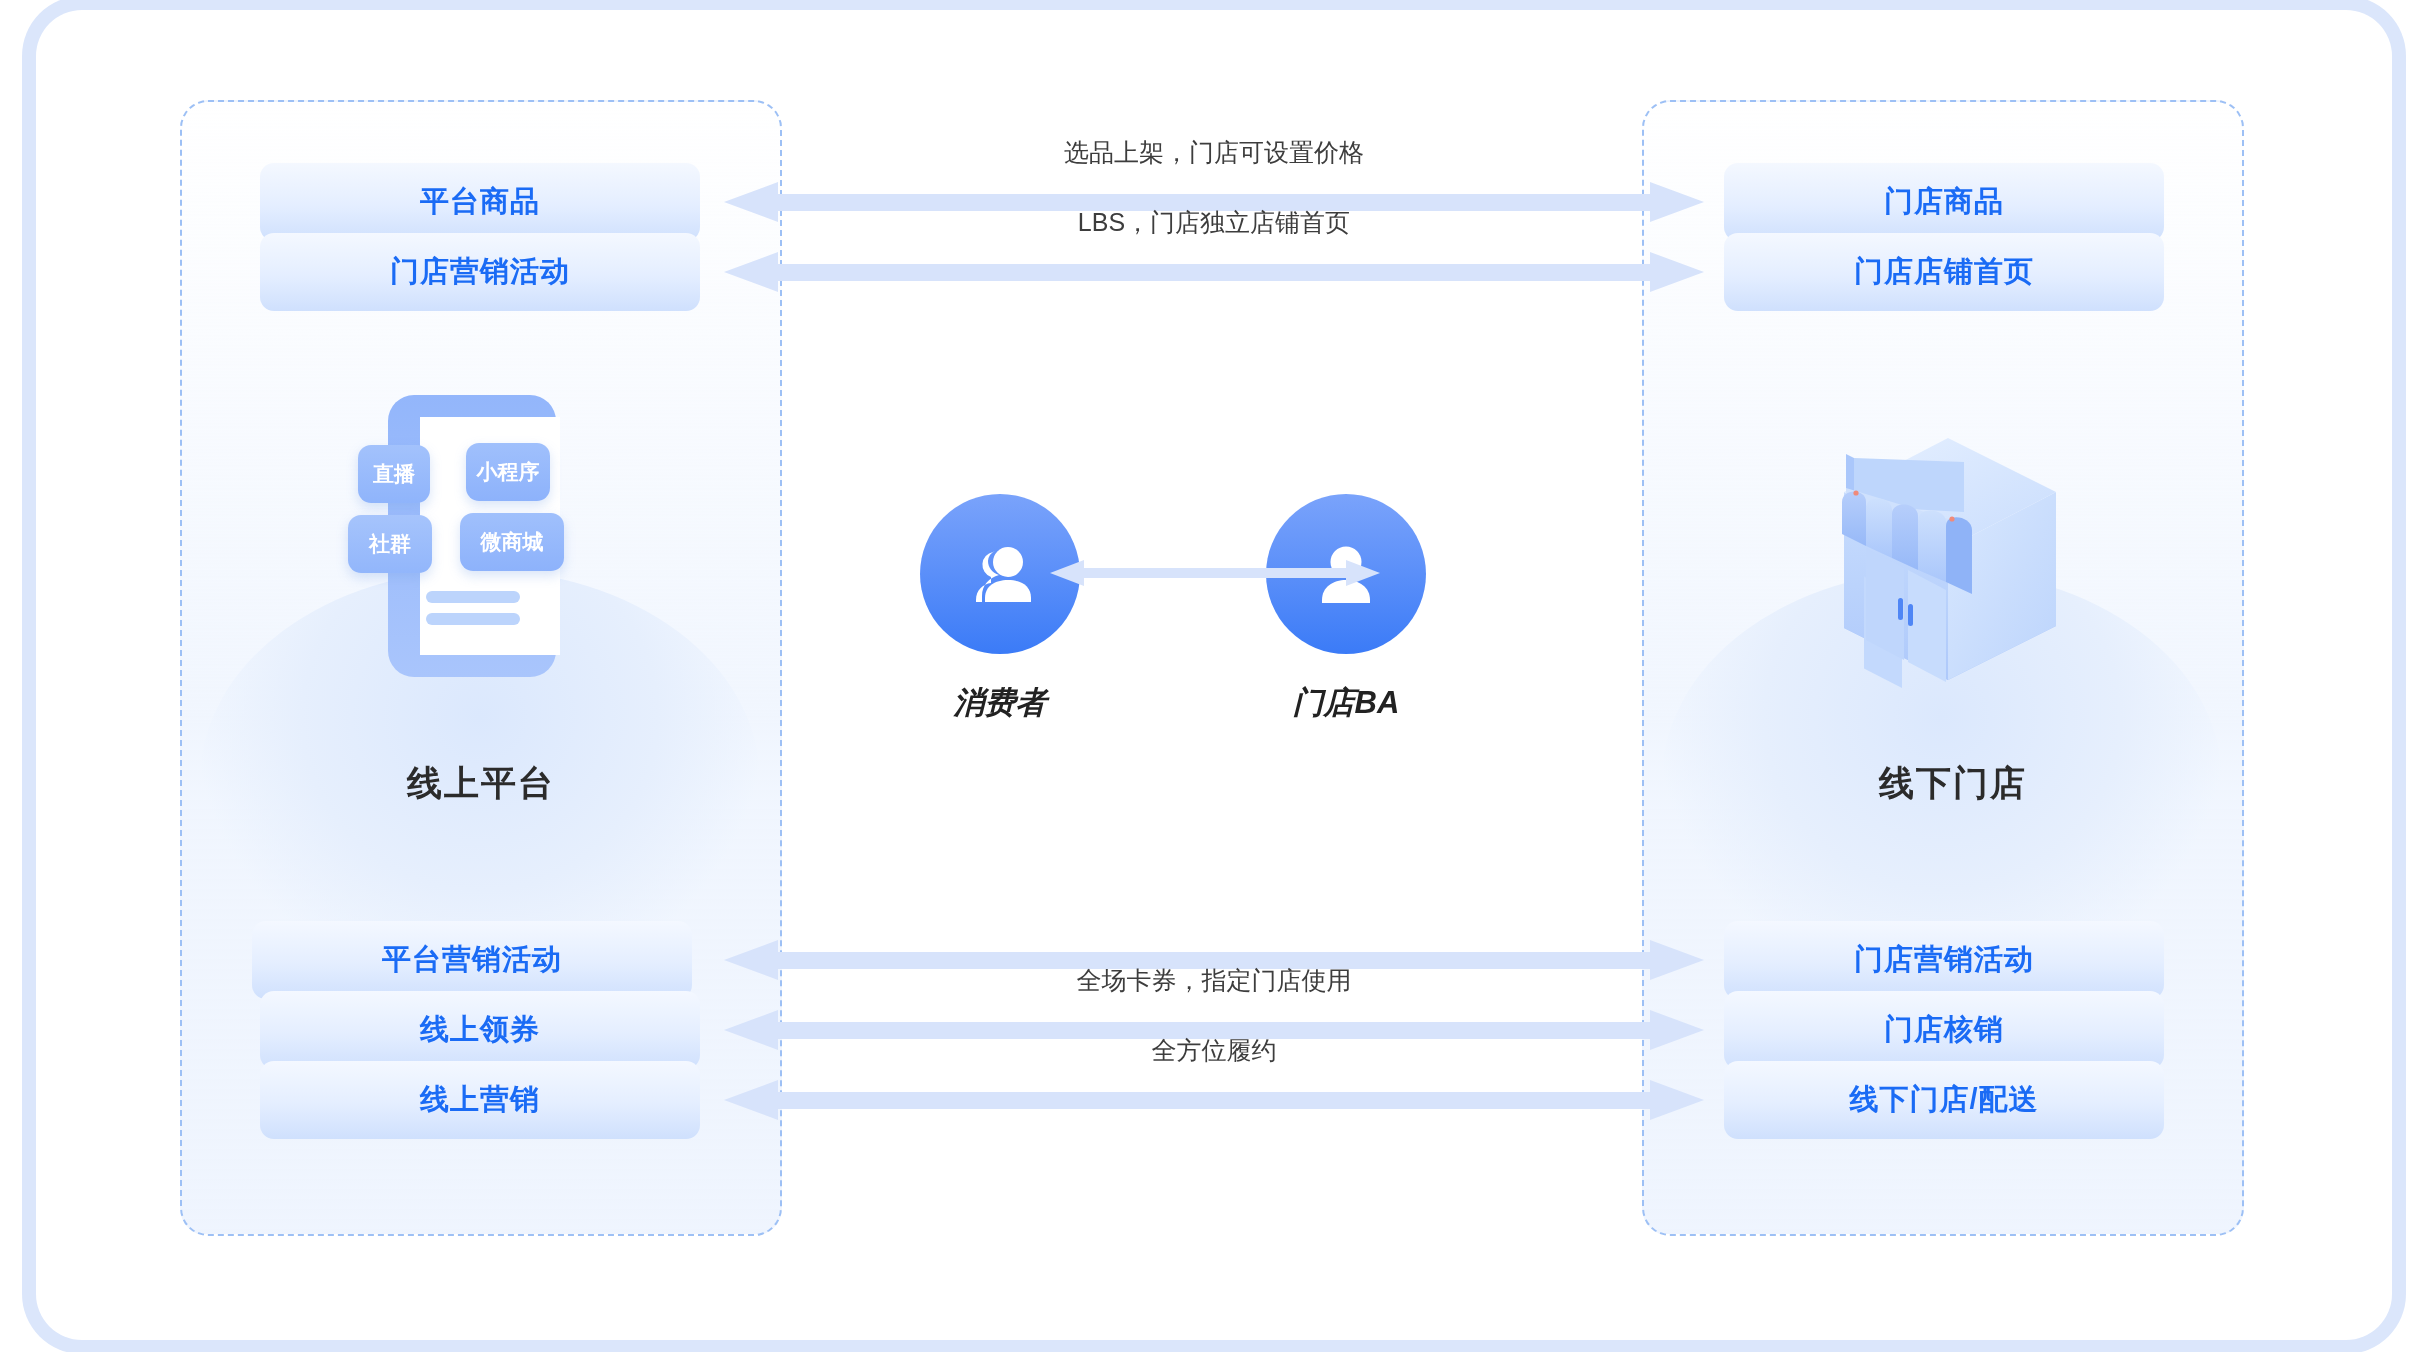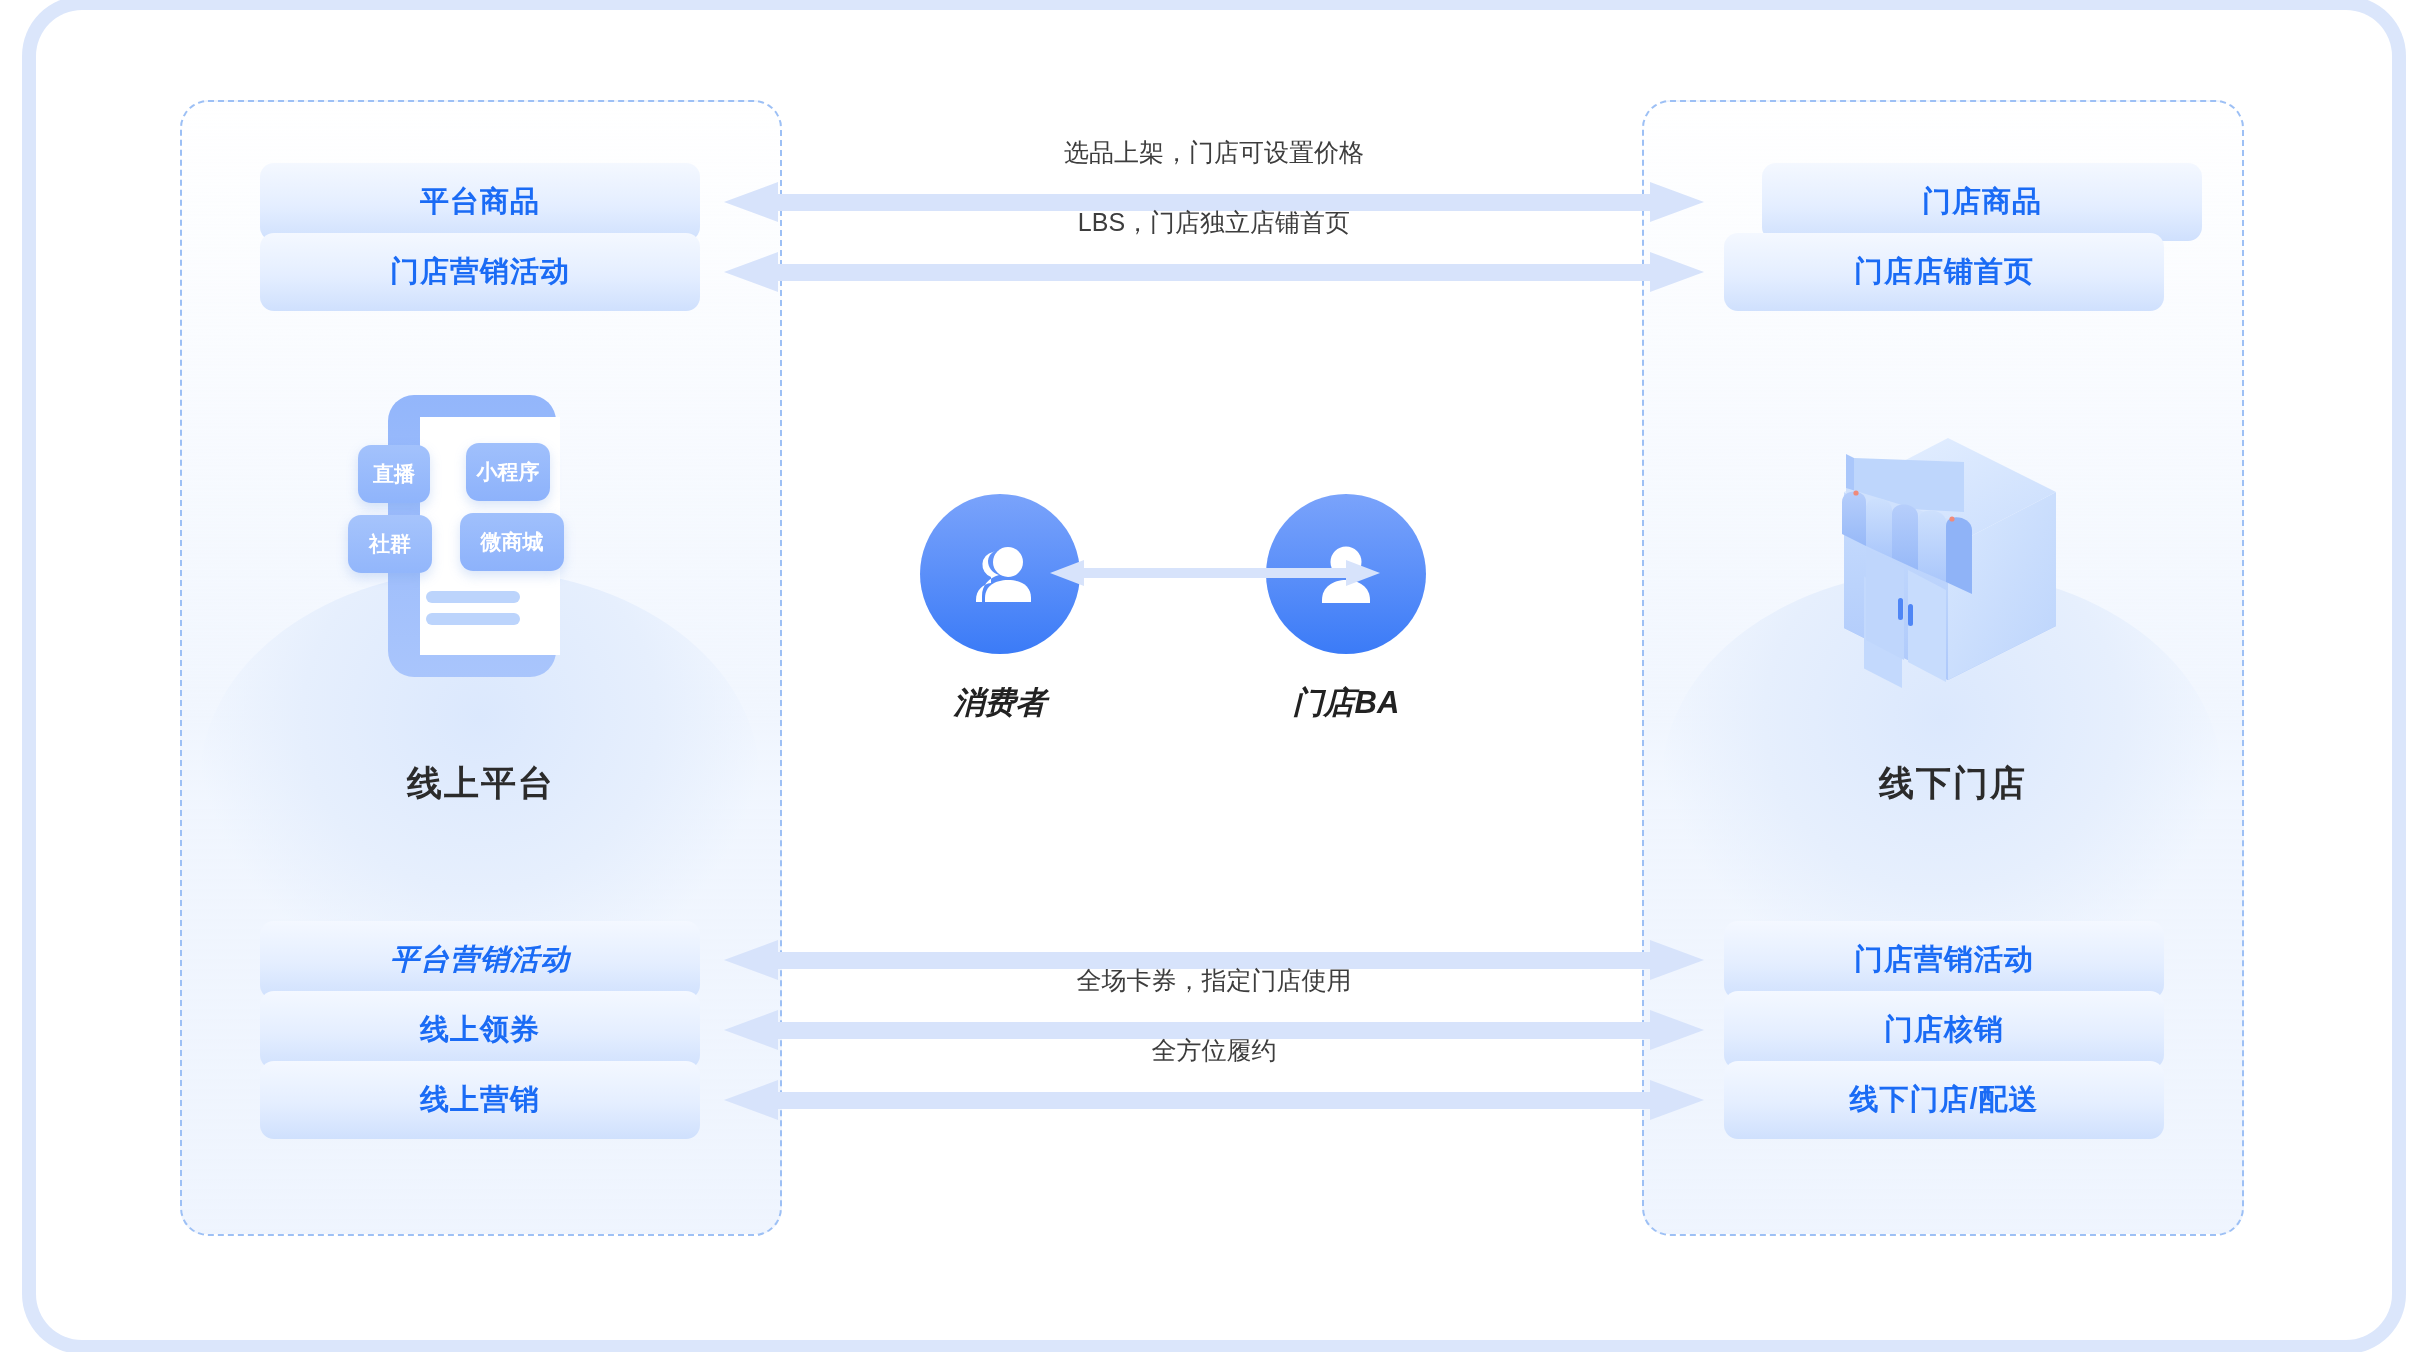--- a/index.html
+++ b/index.html
@@ -184,21 +184,21 @@
 
     <div class="panel panel-left" style="left:130px; top:76px;"></div>
     <div class="panel panel-right" style="left:1592px; top:76px;"></div>
 
     <div class="glow glow-left" style="left:150px; top:546px;"></div>
     <div class="glow glow-right" style="left:1612px; top:546px;"></div>
 
     <div class="pill left" style="top:139px; left:210px;">
       <span>平台商品</span>
     </div>
-    <div class="pill right" style="top:139px; left:1712px;">
+    <div class="pill right" style="top:139px; left:1674px;">
       <span>门店商品</span>
     </div>
     <div class="arrow-row" style="left:674px; top:158px;">
       <div class="arrow-label">选品上架，门店可设置价格</div>
       <div class="arrow-head lft"></div>
       <div class="arrow-bar"></div>
       <div class="arrow-head rgt"></div>
     </div>
 
     <div class="pill left" style="top:209px; left:210px;">
@@ -313,21 +313,21 @@
 
     <div class="role-arrow" style="left:1000px; top:536px;">
       <div class="hd l"></div>
       <div class="bar"></div>
       <div class="hd r"></div>
     </div>
 
     <div class="section-caption caption-left" style="left:130px; top:736px;">线上平台</div>
     <div class="section-caption caption-right" style="left:1592px; top:736px;padding-left:20px;">线下门店</div>
 
-    <div class="pill left" style="top:897px; left:210px;font-style:italic;">
+    <div class="pill left" style="top:897px; left:202px;">
       <span>平台营销活动</span>
     </div>
     <div class="pill right" style="top:897px; left:1674px;">
       <span>门店营销活动</span>
     </div>
     <div class="arrow-row" style="left:674px; top:916px;">
       <div class="arrow-head lft"></div>
       <div class="arrow-bar"></div>
       <div class="arrow-head rgt"></div>
     </div>

